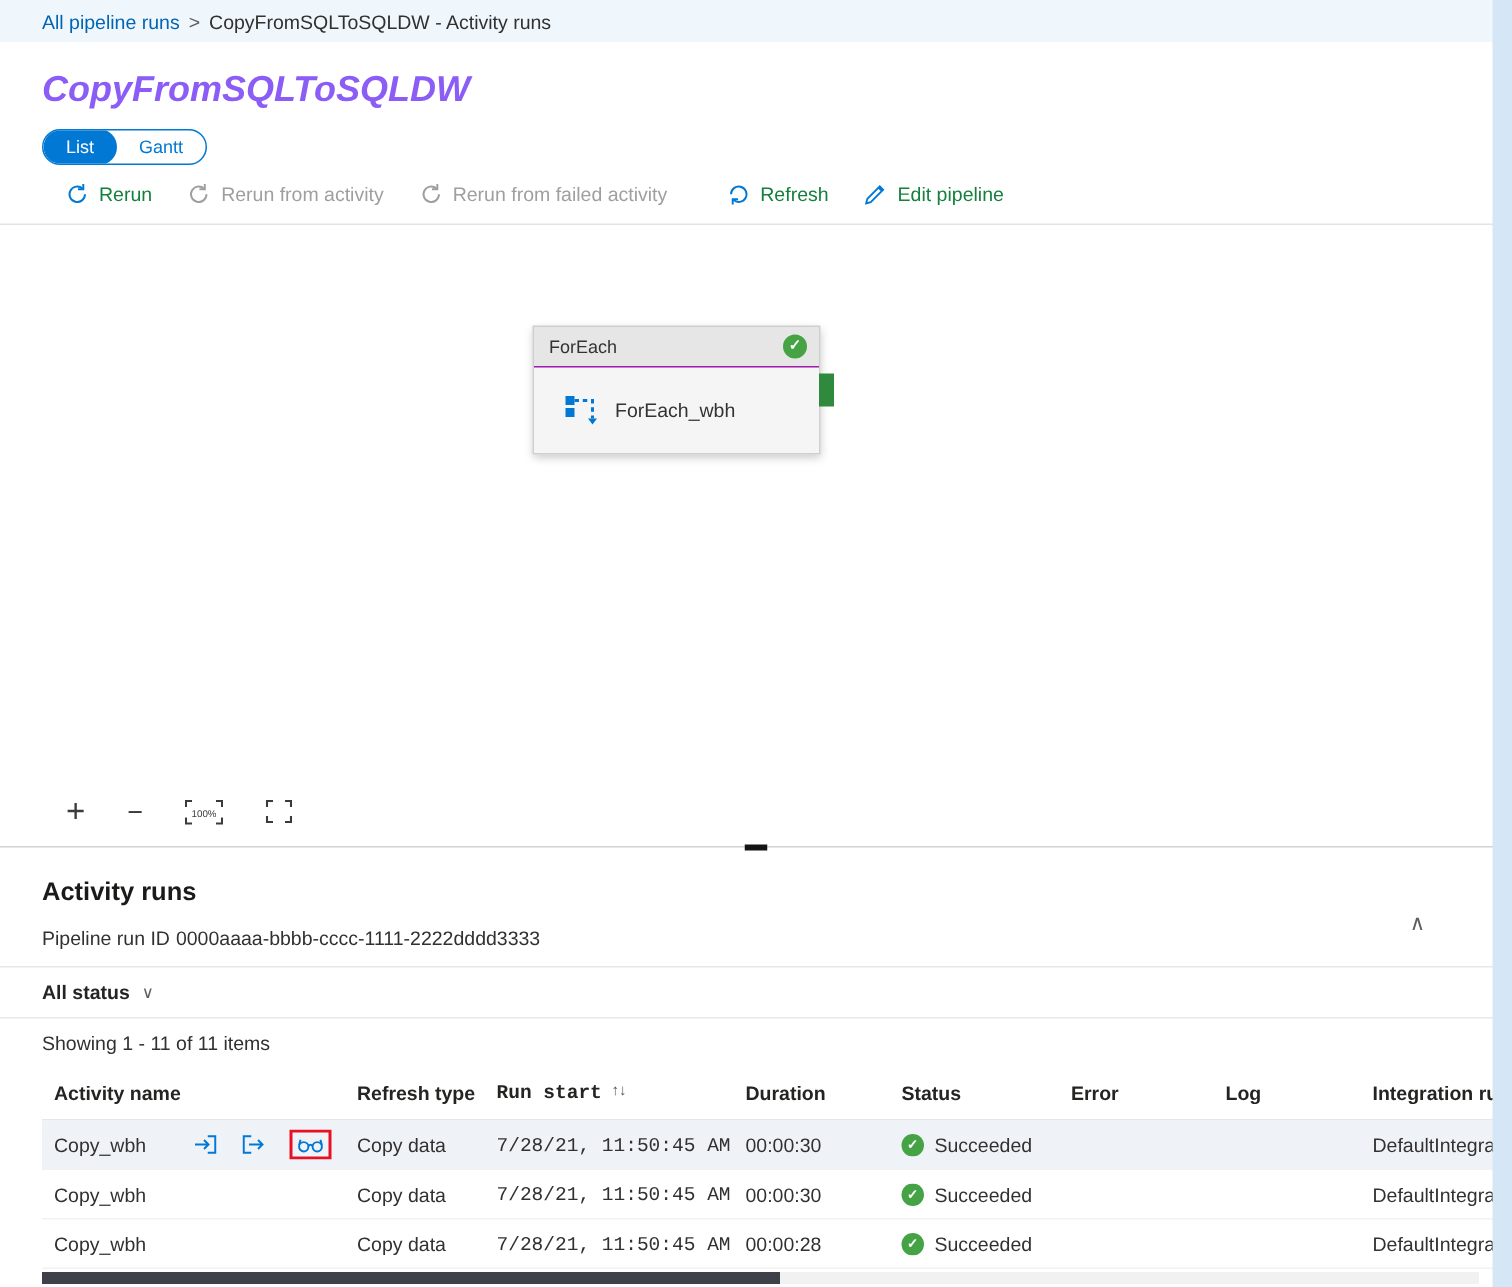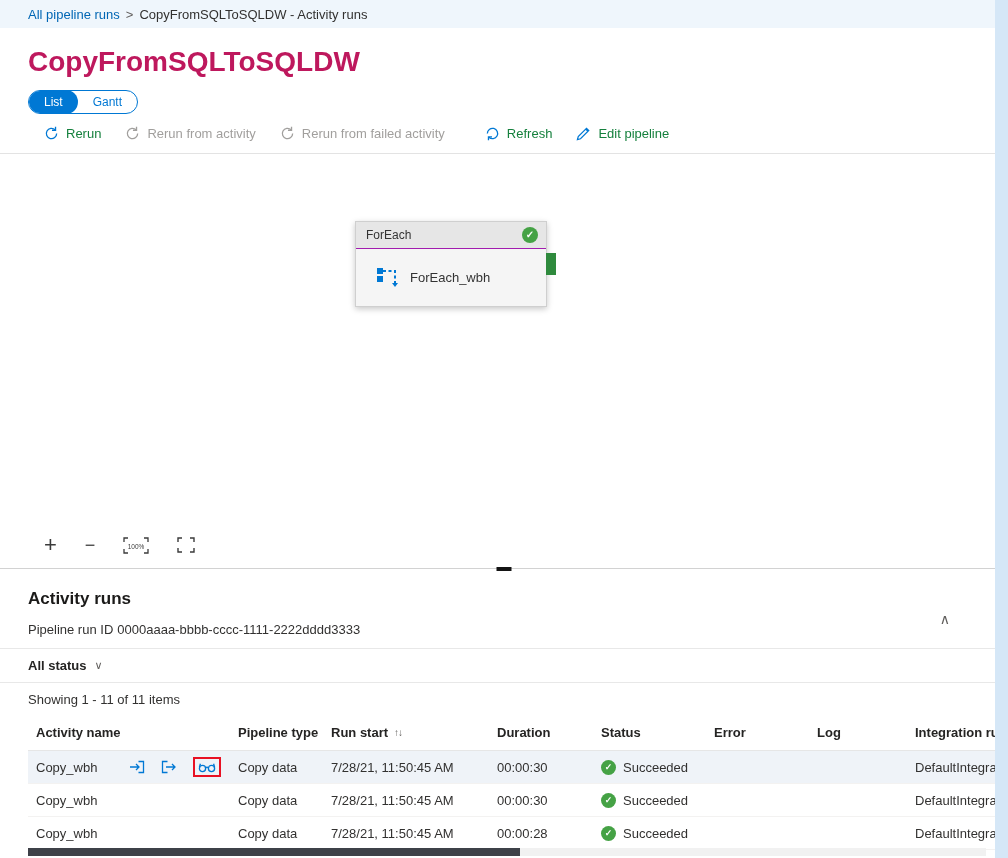--- a/index.html
+++ b/index.html
@@ -6,21 +6,21 @@
   html,body { background:#fff; }
   body { font-family:"Liberation Sans", sans-serif; color:#323130; }
   .page { position:relative; width:1008px; height:858px; background:#fff; overflow:hidden; }
 
   
   .breadcrumb-bar { height:28px; background:#eff6fc; display:flex; align-items:center; padding-left:28px; font-size:13px; gap:6px; }
   .breadcrumb-bar a { color:#0066b4; text-decoration:none; cursor:pointer; }
   .breadcrumb-sep { color:#605e5c; }
 
   
-  .page-title { margin:18px 0 0 28px; font-size:28px; font-weight:700; color:#be185d; }
+  .page-title { margin:18px 0 0 28px; font-size:24px; font-weight:700; color:#8b5cf6;font-style:italic; }
   .toggle-row { margin:12px 0 0 28px; }
   .pill { display:inline-flex; border:1px solid #0078d4; border-radius:13px; height:24px; align-items:center; overflow:hidden; background:#fff; }
   .pill-seg { border:none; background:transparent; color:#0078d4; font-size:12px; padding:0 15px; height:24px; cursor:pointer; font-family:inherit; }
   .pill-seg.active { background:#0078d4; color:#fff; border-radius:13px; }
 
   
   .toolbar { height:40px; display:flex; align-items:center; padding-left:44px; gap:24px; border-bottom:1px solid #e3e3e3; }
   .toolbar-btn { display:inline-flex; align-items:center; gap:7px; background:none; border:none; cursor:pointer; font-size:13px; color:#0078d4; font-family:inherit; }
   .toolbar-btn .lbl { color:#15803d; }
   .toolbar-btn.disabled { color:#a19f9d; }
@@ -52,21 +52,21 @@
   .filter-row { display:flex; align-items:center; gap:8px; padding:9px 28px; font-size:13px; font-weight:700; color:#252423; cursor:pointer; }
   .filter-chevron { font-size:11px; color:#605e5c; font-weight:400; }
   .items-summary { padding:9px 28px 0; font-size:13px; }
 
   
   .table { margin:8px 0 0 28px; width:980px; overflow:hidden; font-size:13px; }
   .t-row { display:flex; align-items:center; height:33px; border-bottom:1px solid #f3f2f1; }
   .t-row.header { height:36px; font-weight:700; color:#252423; border-bottom:1px solid #e6e6e6; }
   .t-row.selected { background:#eff3f8; }
   .cell { padding-left:8px; flex:none; white-space:nowrap; overflow:hidden; display:flex; align-items:center; }
-  .col-name{width:202px;} .col-type{width:93px;} .col-start{width:166px;} .col-duration{width:104px;}
+  .col-name{width:202px;} .col-type{width:93px;} .col-start{width:166px;font-family:Liberation Mono, monospace;} .col-duration{width:104px;}
   .col-status{width:113px;} .col-error{width:103px;} .col-log{width:98px;} .col-runtime{width:140px;}
   .sort-glyph { font-size:10px; color:#605e5c; margin-left:6px; letter-spacing:-1px; font-weight:400; }
   .status-wrap { display:flex; align-items:center; gap:7px; }
   .status-check { width:15px; height:15px; border-radius:50%; background:#45a245; color:#fff; font-size:9px; line-height:15px; text-align:center; font-weight:bold; flex:none; }
   .row-actions { display:flex; align-items:center; gap:16px; margin-left:32px; color:#0078d4; }
   .icon-btn { background:none; border:none; color:#0078d4; cursor:pointer; display:inline-flex; align-items:center; padding:0; }
   .details-highlight { border:2px solid #e81123; padding:2px 3px; display:inline-flex; align-items:center; }
 
   
   .hscrollbar { position:absolute; left:28px; right:22px; bottom:2px; height:8px; background:#f1f1f1; }
@@ -197,21 +197,21 @@
       <span class="filter-chevron">∨</span>
     </div>
 
     <hr class="divider" style="margin-top:0;">
 
     <div class="items-summary">Showing 1 - 11 of 11 items</div>
 
     <div class="table">
       <div class="t-row header">
         <div class="cell col-name">Activity name</div>
-        <div class="cell col-type">Pipeline type</div>
+        <div class="cell col-type">Refresh type</div>
         <div class="cell col-start">
           <span>Run start</span>
           <span class="sort-glyph">↑↓</span>
         </div>
         <div class="cell col-duration">Duration</div>
         <div class="cell col-status">Status</div>
         <div class="cell col-error">Error</div>
         <div class="cell col-log">Log</div>
         <div class="cell col-runtime">Integration runtime</div>
       </div>

